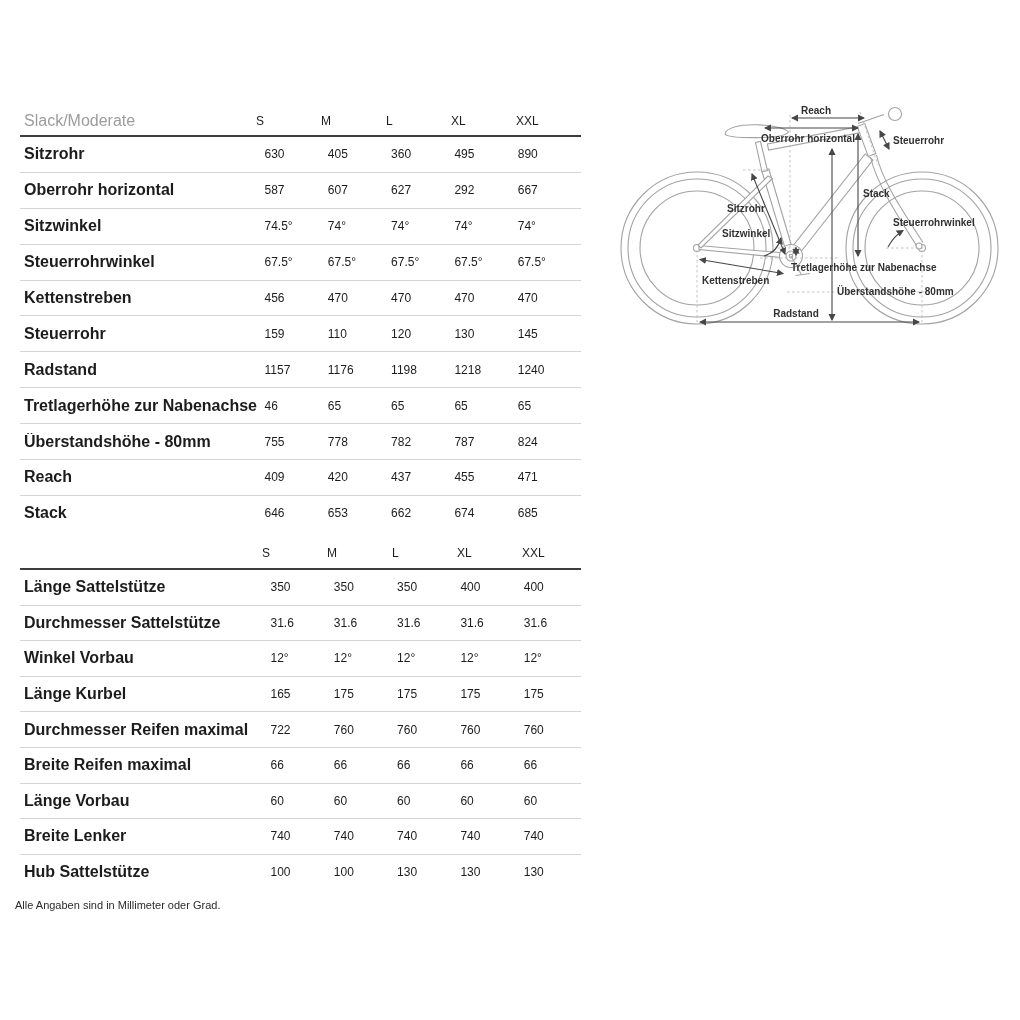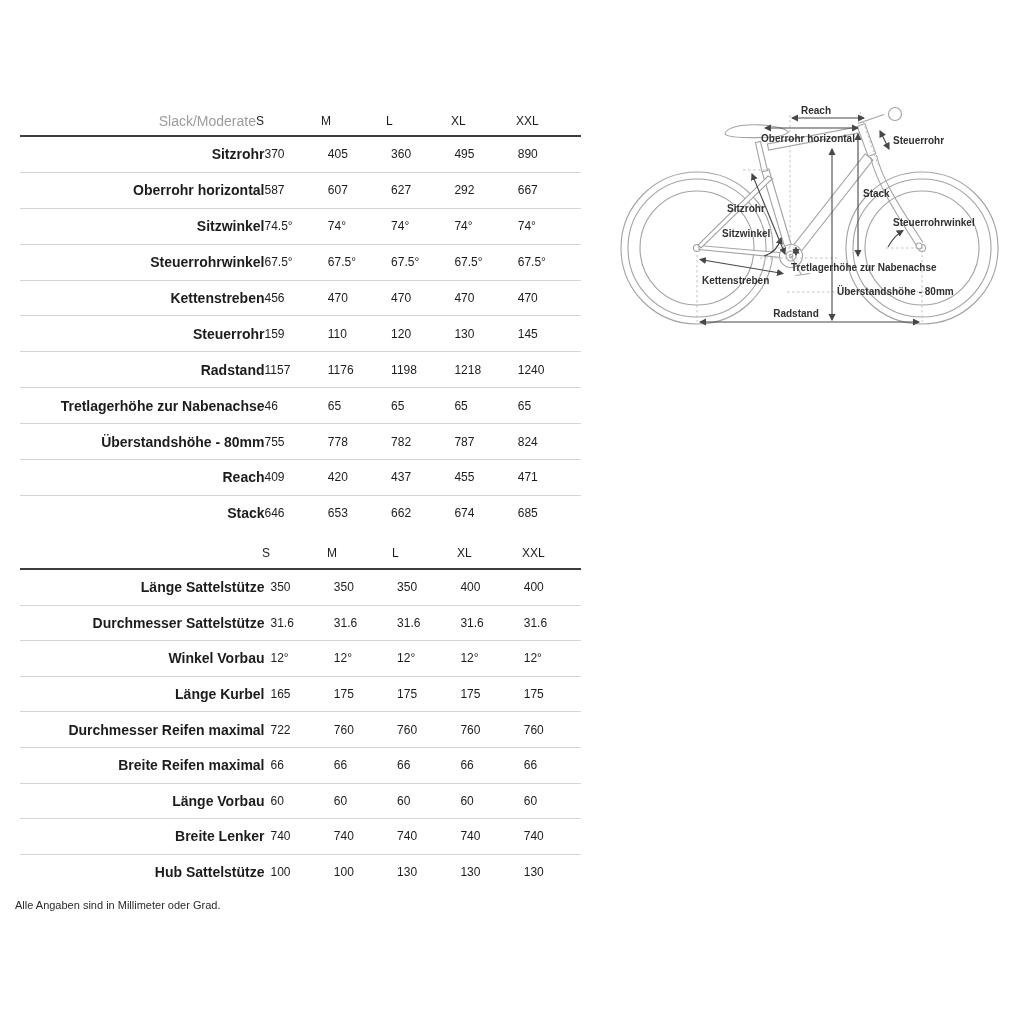--- a/index.html
+++ b/index.html
@@ -4,22 +4,22 @@
 <style>
   html,body{margin:0;padding:0;background:#fff;}
   .sheet{position:relative;width:1020px;height:1020px;background:#ffffff;overflow:hidden;
          font-family:"Liberation Sans", sans-serif;color:#1c1c1c;}
   .geo-table{position:absolute;left:20px;width:561px;}
   #table1{top:107px;}
   #table2{top:537px;}
   .t-head{display:flex;align-items:center;border-bottom:2px solid #3d3d3d;}
   #table1 .t-head{height:28px;}
   #table2 .t-head{height:31px;}
-  .t-label{width:247px;padding-left:4px;font-size:14px;font-weight:bold;color:#1c1c1c;
-           white-space:nowrap;overflow:hidden;text-align:right;}
+  .t-label{width:247px;padding-left:4px;font-size:16px;font-weight:bold;color:#1c1c1c;
+           white-space:nowrap;overflow:hidden;}
   .t-head .t-label{font-weight:normal;color:#9c9c9c;}
   .t-cell{width:65px;font-size:12px;color:#1c1c1c;white-space:nowrap;}
   #table2 .t-cell{position:relative;left:6px;}
   .t-row{display:flex;align-items:center;border-bottom:1px solid #d5d5d5;}
   #table1 .t-row{height:34.9px;}
   #table2 .t-row{height:34.6px;}
   .t-row:last-child{border-bottom:none;}
   .unit-note{position:absolute;left:15px;top:899px;font-size:11px;color:#2b2b2b;}
   .diagram{position:absolute;left:620px;top:85px;width:400px;height:260px;}
   .bike{stroke:#a3a3a3;stroke-width:1.1;fill:none;}
@@ -40,21 +40,21 @@
           <span class="t-cell">S</span>
           <span class="t-cell">M</span>
           <span class="t-cell">L</span>
           <span class="t-cell">XL</span>
           <span class="t-cell">XXL</span>
         </span>
     </div>
     <div>
         <div class="t-row">
           <span class="t-label">Sitzrohr</span>
-          <span class="t-cell">370</span>
+          <span class="t-cell">630</span>
           <span class="t-cell">405</span>
           <span class="t-cell">360</span>
           <span class="t-cell">495</span>
           <span class="t-cell">890</span>
         </div>
         <div class="t-row">
           <span class="t-label">Oberrohr horizontal</span>
           <span class="t-cell">587</span>
           <span class="t-cell">607</span>
           <span class="t-cell">627</span>

